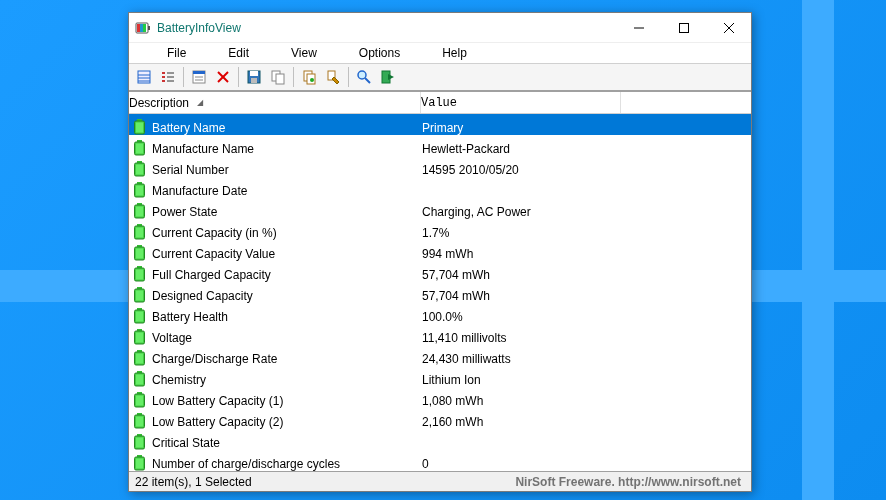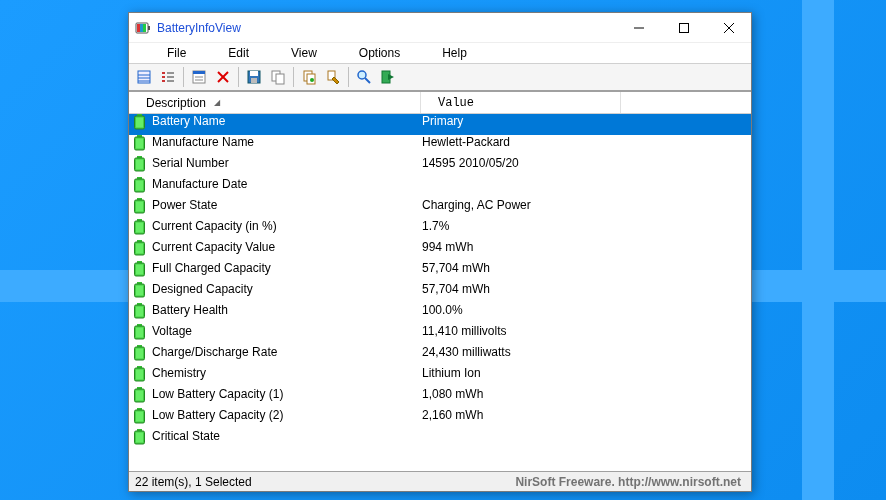--- a/index.html
+++ b/index.html
@@ -35,21 +35,21 @@
   }
   .titlebar {
     height: 30px;
     display: flex;
     align-items: center;
     padding-left: 6px;
     background: #fff;
     border-bottom: 1px solid #eee;
   }
   .titlebar .app-icon { width: 16px; height: 16px; margin-right: 6px; }
-  .title-text { flex: 1; font-size: 12px; color: #1d4ed8; }
+  .title-text { flex: 1; font-size: 12px; color: #0f766e; }
   .win-controls { display: flex; }
   .win-btn {
     width: 45px; height: 29px;
     display: flex; align-items: center; justify-content: center;
     font-size: 12px; color: #000;
   }
 
   .menubar {
     height: 20px;
     display: flex;
@@ -84,41 +84,41 @@
     display: flex;
     flex-direction: column;
   }
   .list-header {
     height: 22px;
     display: flex;
     border-bottom: 1px solid #d0d0d0;
     background: #fff;
   }
   .col-header {
-    padding: 3px 17px;
+    padding: 3px 0;
     border-right: 1px solid #e0e0e0;
     font-size: 12px;
     color: #000;
     display: flex;
     align-items: center;
     text-align: right;
   }
   .col-desc { width: 292px; }
   .col-value { width: 200px; font-family: Liberation Mono, monospace; }
   .sort-arrow { margin-left: 8px; font-size: 8px; color: #666; }
 
   .list-body {
     flex: 1;
     overflow-y: scroll;
     overflow-x: hidden;
   }
   .list-row {
     height: 21px;
     display: flex;
-    align-items: flex-start;
+    align-items: flex-end;
     padding-left: 4px;
   }
   .list-row.selected { background: #0078d7; color: #fff; }
   .row-icon { width: 13px; height: 16px; margin-right: 6px; flex-shrink: 0; }
   .row-desc { width: 270px; padding-right: 4px; white-space: nowrap; overflow: hidden; }
   .row-value { flex: 1; white-space: nowrap; overflow: hidden; }
 
   .list-body::-webkit-scrollbar { width: 17px; }
   .list-body::-webkit-scrollbar-track { background: #f0f0f0; }
   .list-body::-webkit-scrollbar-thumb { background: #c0c0c0; }
@@ -405,20 +405,29 @@
         </div>
         <div class="list-row">
           <svg class="row-icon" viewBox="0 0 13 16">
             <rect x="4" y="0" width="5" height="2" fill="#3b3"></rect>
             <rect x="1.5" y="2" width="10" height="13" rx="1.5" fill="#4c4" stroke="#282"></rect>
             <rect x="3" y="3.5" width="7" height="10" fill="#6e6"></rect>
           </svg>
           <span class="row-desc">Critical State</span>
           <span class="row-value"></span>
         </div>
+        <div class="list-row">
+          <svg class="row-icon" viewBox="0 0 13 16">
+            <rect x="4" y="0" width="5" height="2" fill="#3b3"></rect>
+            <rect x="1.5" y="2" width="10" height="13" rx="1.5" fill="#4c4" stroke="#282"></rect>
+            <rect x="3" y="3.5" width="7" height="10" fill="#6e6"></rect>
+          </svg>
+          <span class="row-desc">Number of charge/discharge cycles</span>
+          <span class="row-value">0</span>
+        </div>
       </div>
   </div>
 
   <div class="statusbar">
     <span class="status-left">22 item(s), 1 Selected</span>
     <span class="status-right">NirSoft Freeware.  http://www.nirsoft.net</span>
   </div>
 
 </div>
 

